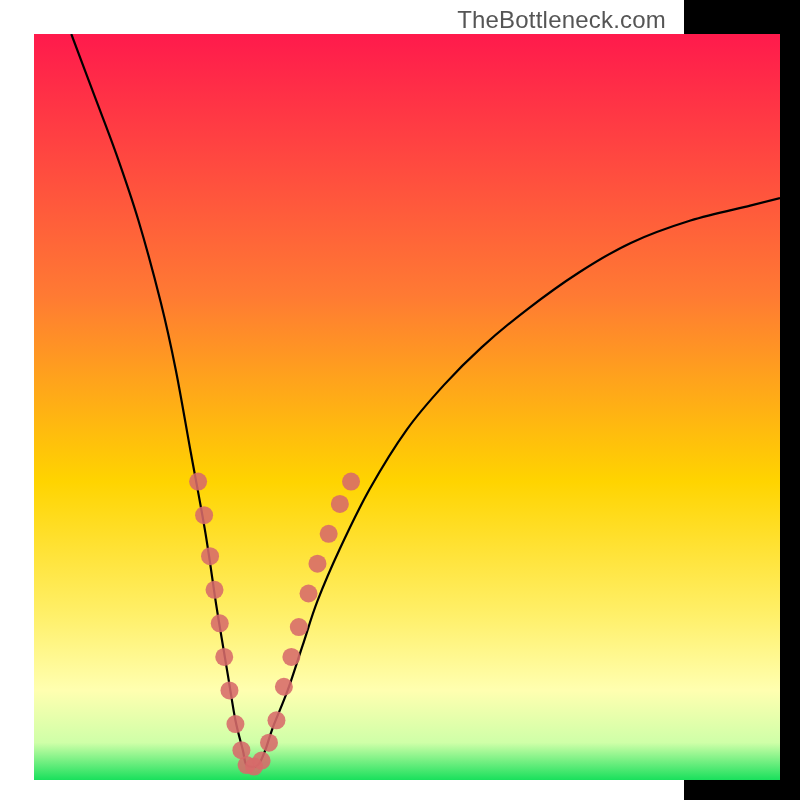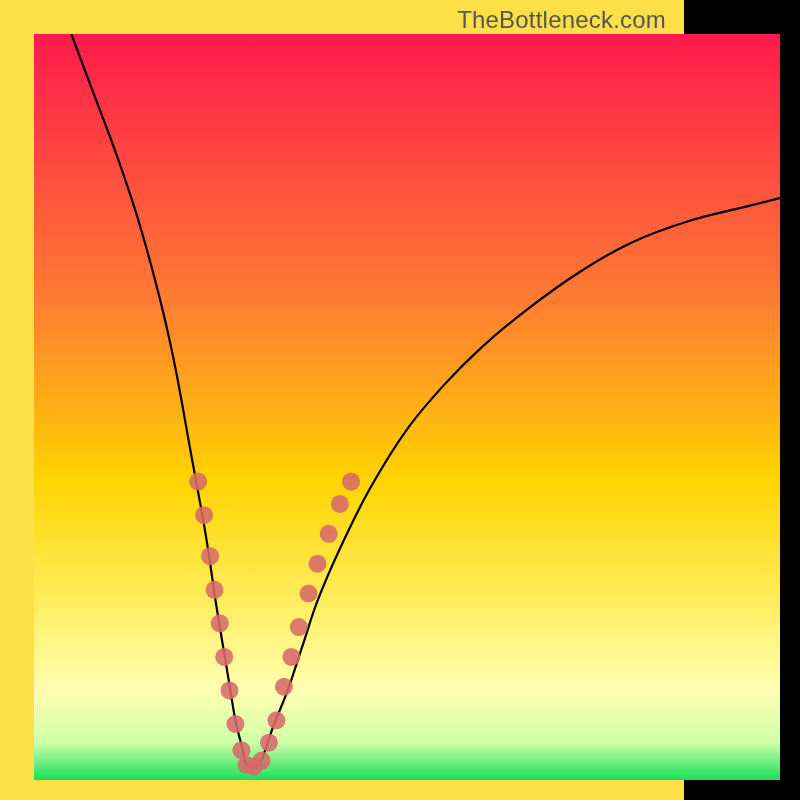--- a/index.html
+++ b/index.html
@@ -8,21 +8,21 @@
     width: 800px;
     height: 800px;
     overflow: hidden;
     font-family: Arial, Helvetica, sans-serif;
     background: #000;
   }
   .frame {
     position: relative;
     width: 684px;
     height: 800px;
-    background: #fde047;
+    background: #ffffff;
   }
   .plot-area {
     position: absolute;
     box-sizing: border-box;
   }
   .watermark {
     position: absolute;
     color: #555;
     font-size: 24px;
     font-weight: 400;

